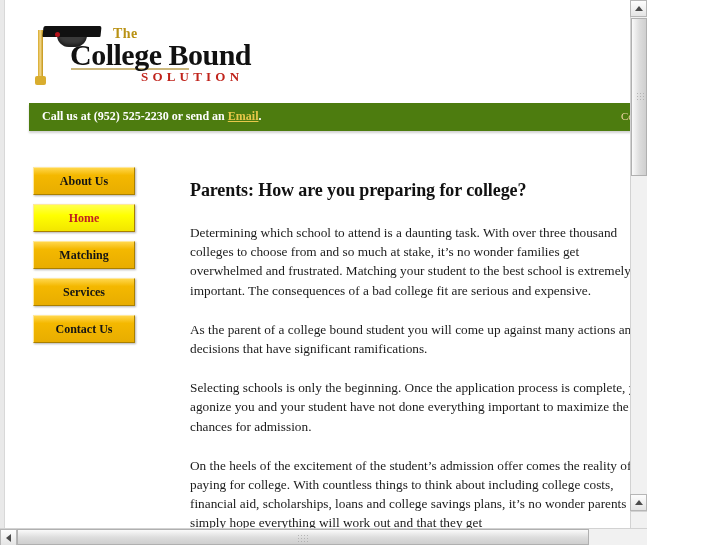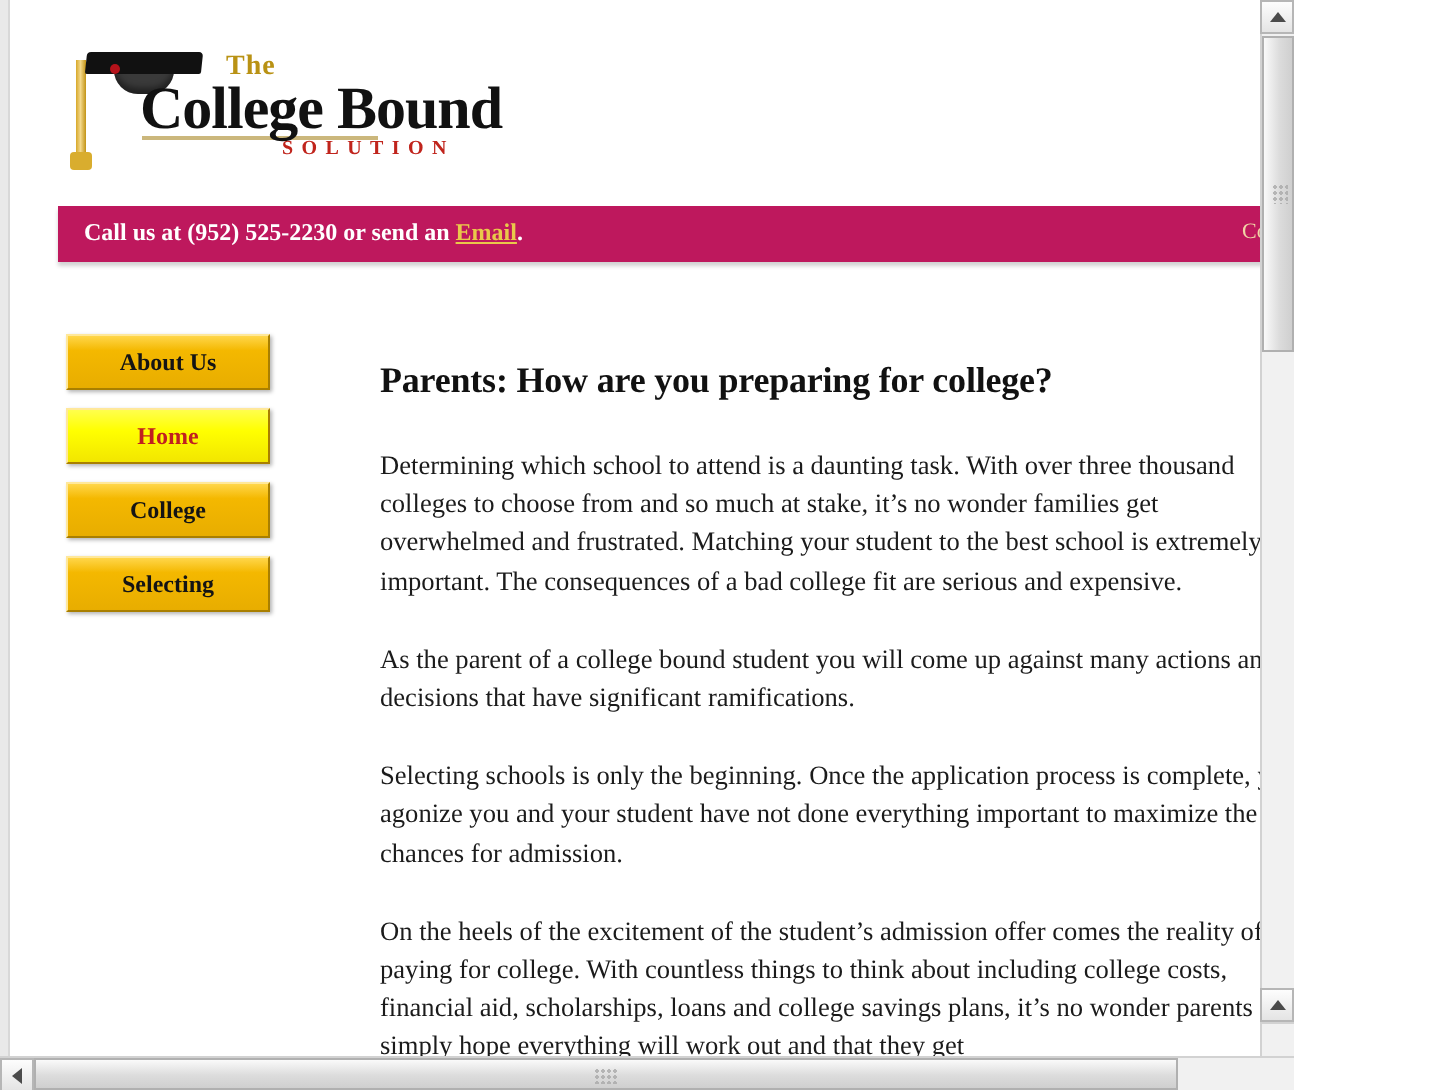--- a/index.html
+++ b/index.html
@@ -89,37 +89,37 @@
   .logo-main {
     position: absolute; left: 41px; top: 16px;
     font-family: "Liberation Serif", serif;
     font-size: 30px; font-weight: bold;
     color: #111111; letter-spacing: -.5px;
     white-space: nowrap;
   }
   .logo-sub {
     position: absolute; left: 112px; top: 47px;
     font-family: "Liberation Serif", serif;
-    font-size: 10px; font-weight: bold;
+    font-size: 13px; font-weight: bold;
     color: #c0241c; letter-spacing: 4.2px;
     white-space: nowrap;
     text-align: right;
   }
   .logo-underline {
     position: absolute; left: 42px; top: 46px;
     width: 118px; height: 2px;
     background: #cbb77c;
   }
 
   
   #contact-bar {
     position: absolute;
     left: 29px; top: 103px;
     width: 690px; height: 28px;
-    background: #be185d;
+    background: #4d7c0f;
     color: #ffffff;
     box-shadow: 0 2px 2px rgba(0,0,0,.18);
   }
   #contact-bar .bar-left {
     position: absolute; left: 13px; top: 6px;
     font-family: "Liberation Serif", serif;
     font-size: 12px; font-weight: bold;
     color: #ffffff; white-space: nowrap;
   }
   #contact-bar .email-link {
@@ -346,22 +346,23 @@
     <div id="contact-bar">
       <div class="bar-left">
         <span>Call us at (952) 525-2230 or send an </span><a class="email-link" href="#">Email</a><span>.</span>
       </div>
       <div class="bar-right">College planning is n</div>
     </div>
 
     <div id="nav">
       <div class="nav-btn">About Us</div>
       <div class="nav-btn active">Home</div>
-      <div class="nav-btn">College</div>
-      <div class="nav-btn">Selecting</div>
+      <div class="nav-btn">Matching</div>
+      <div class="nav-btn">Services</div>
+      <div class="nav-btn">Contact Us</div>
     </div>
 
     <div id="content">
       <h1>Parents:  How are you preparing for college?</h1>
       <p>Determining which school to attend is a daunting task. With over three thousand colleges to choose from and so much at stake, it’s no wonder families get overwhelmed and frustrated. Matching your student to the best school is extremely important. The consequences of a bad college fit are serious and expensive.</p>
       <p>As the parent of a college bound student you will come up against many actions and decisions that have significant ramifications.</p>
       <p>Selecting schools is only the beginning.  Once the application process is complete, you agonize you and your student have not done everything important to  maximize the chances for admission.</p>
       <p>On the heels of the excitement of the student’s admission offer comes the reality of paying for college. With countless things to think about including college costs, financial aid, scholarships, loans and college savings plans, it’s no wonder parents simply hope everything will work out and that they get</p>
     </div>
 

